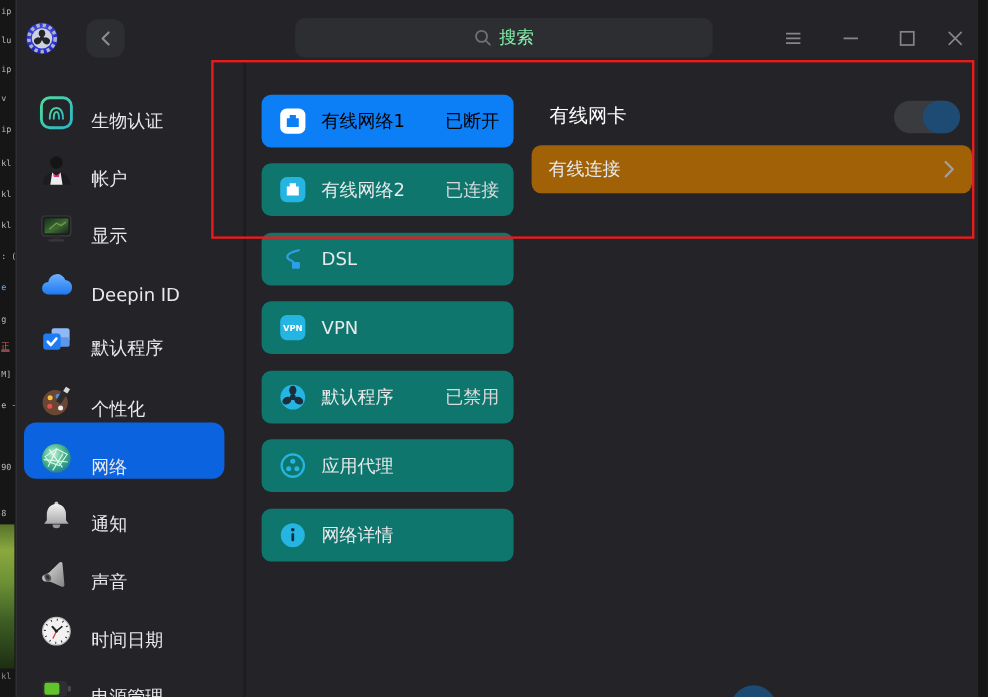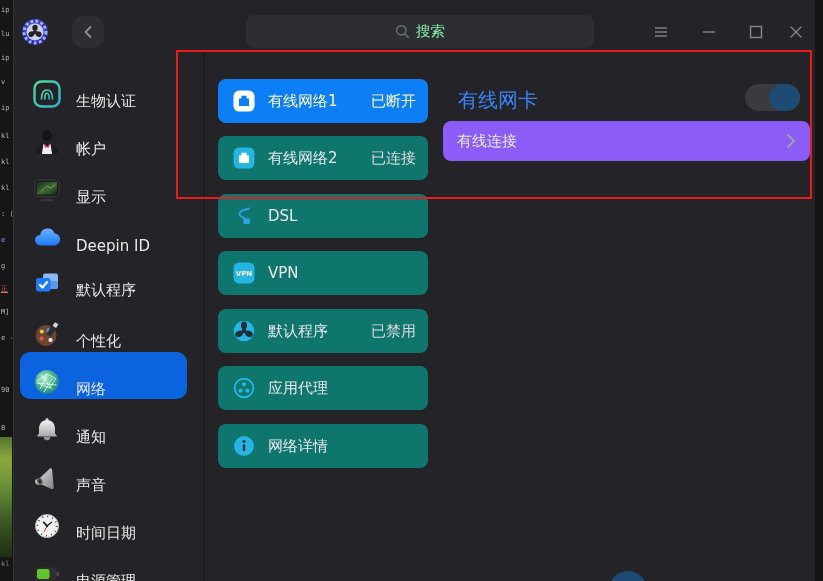--- a/index.html
+++ b/index.html
@@ -27,27 +27,27 @@
   .srow.sel{background:#0b63e0;}
   .srow .sic{width:34px;height:34px;flex:0 0 34px;display:flex;align-items:center;justify-content:center;}
   .srow .slabel{margin-left:12px;color:#e9e9eb;font-size:15px;}
   #divider{left:203px;top:52px;width:2px;height:529px;background:#1c1c1f;}
   
   .mrow{left:218px;width:210px;height:44px;border-radius:8px;background:#0f766e;
         display:flex;align-items:center;padding:0 12px 0 14px;box-sizing:border-box;}
   .mrow.sel{background:#0c7ff7;}
   .mrow .mic{width:24px;height:24px;flex:0 0 24px;}
   .mrow .mlabel{margin-left:12px;color:#e8e9eb;font-size:15px;}
-  .mrow.sel .mlabel,.mrow.sel .mstatus{color:#fef9c3;}
+  .mrow.sel .mlabel,.mrow.sel .mstatus{color:#000000;}
   .mrow .mstatus{margin-left:auto;color:#d9dadc;font-size:15px;}
   
-  #nic-label{left:458px;top:87px;font-size:20px;color:#3b82f6;font-weight:500;}
+  #nic-label{left:458px;top:87px;font-size:16px;color:#ffffff;font-weight:500;}
   #nic-toggle{left:745px;top:84px;width:55px;height:27px;border-radius:14px;background:#3a3b3f;}
   #nic-knob{left:769px;top:84px;width:31px;height:27px;border-radius:13.5px;background:#1d4b74;}
-  #conn-row{left:443px;top:121px;width:367px;height:40px;border-radius:8px;background:#8b5cf6;
+  #conn-row{left:443px;top:121px;width:367px;height:40px;border-radius:8px;background:#a16207;
             display:flex;align-items:center;padding:0 14px;box-sizing:border-box;}
   #conn-row .clabel{color:#e8e9eb;font-size:15px;}
   #conn-row .chev{margin-left:auto;display:flex;align-items:center;}
   
   #annotation-box{left:176px;top:50px;width:636px;height:149px;border:2px solid #e81c1c;box-sizing:border-box;z-index:50;}
   #bottom-circle{left:609px;top:571px;width:38px;height:38px;border-radius:50%;background:#1d4a73;}
 </style>
 </head>
 <body>
 

